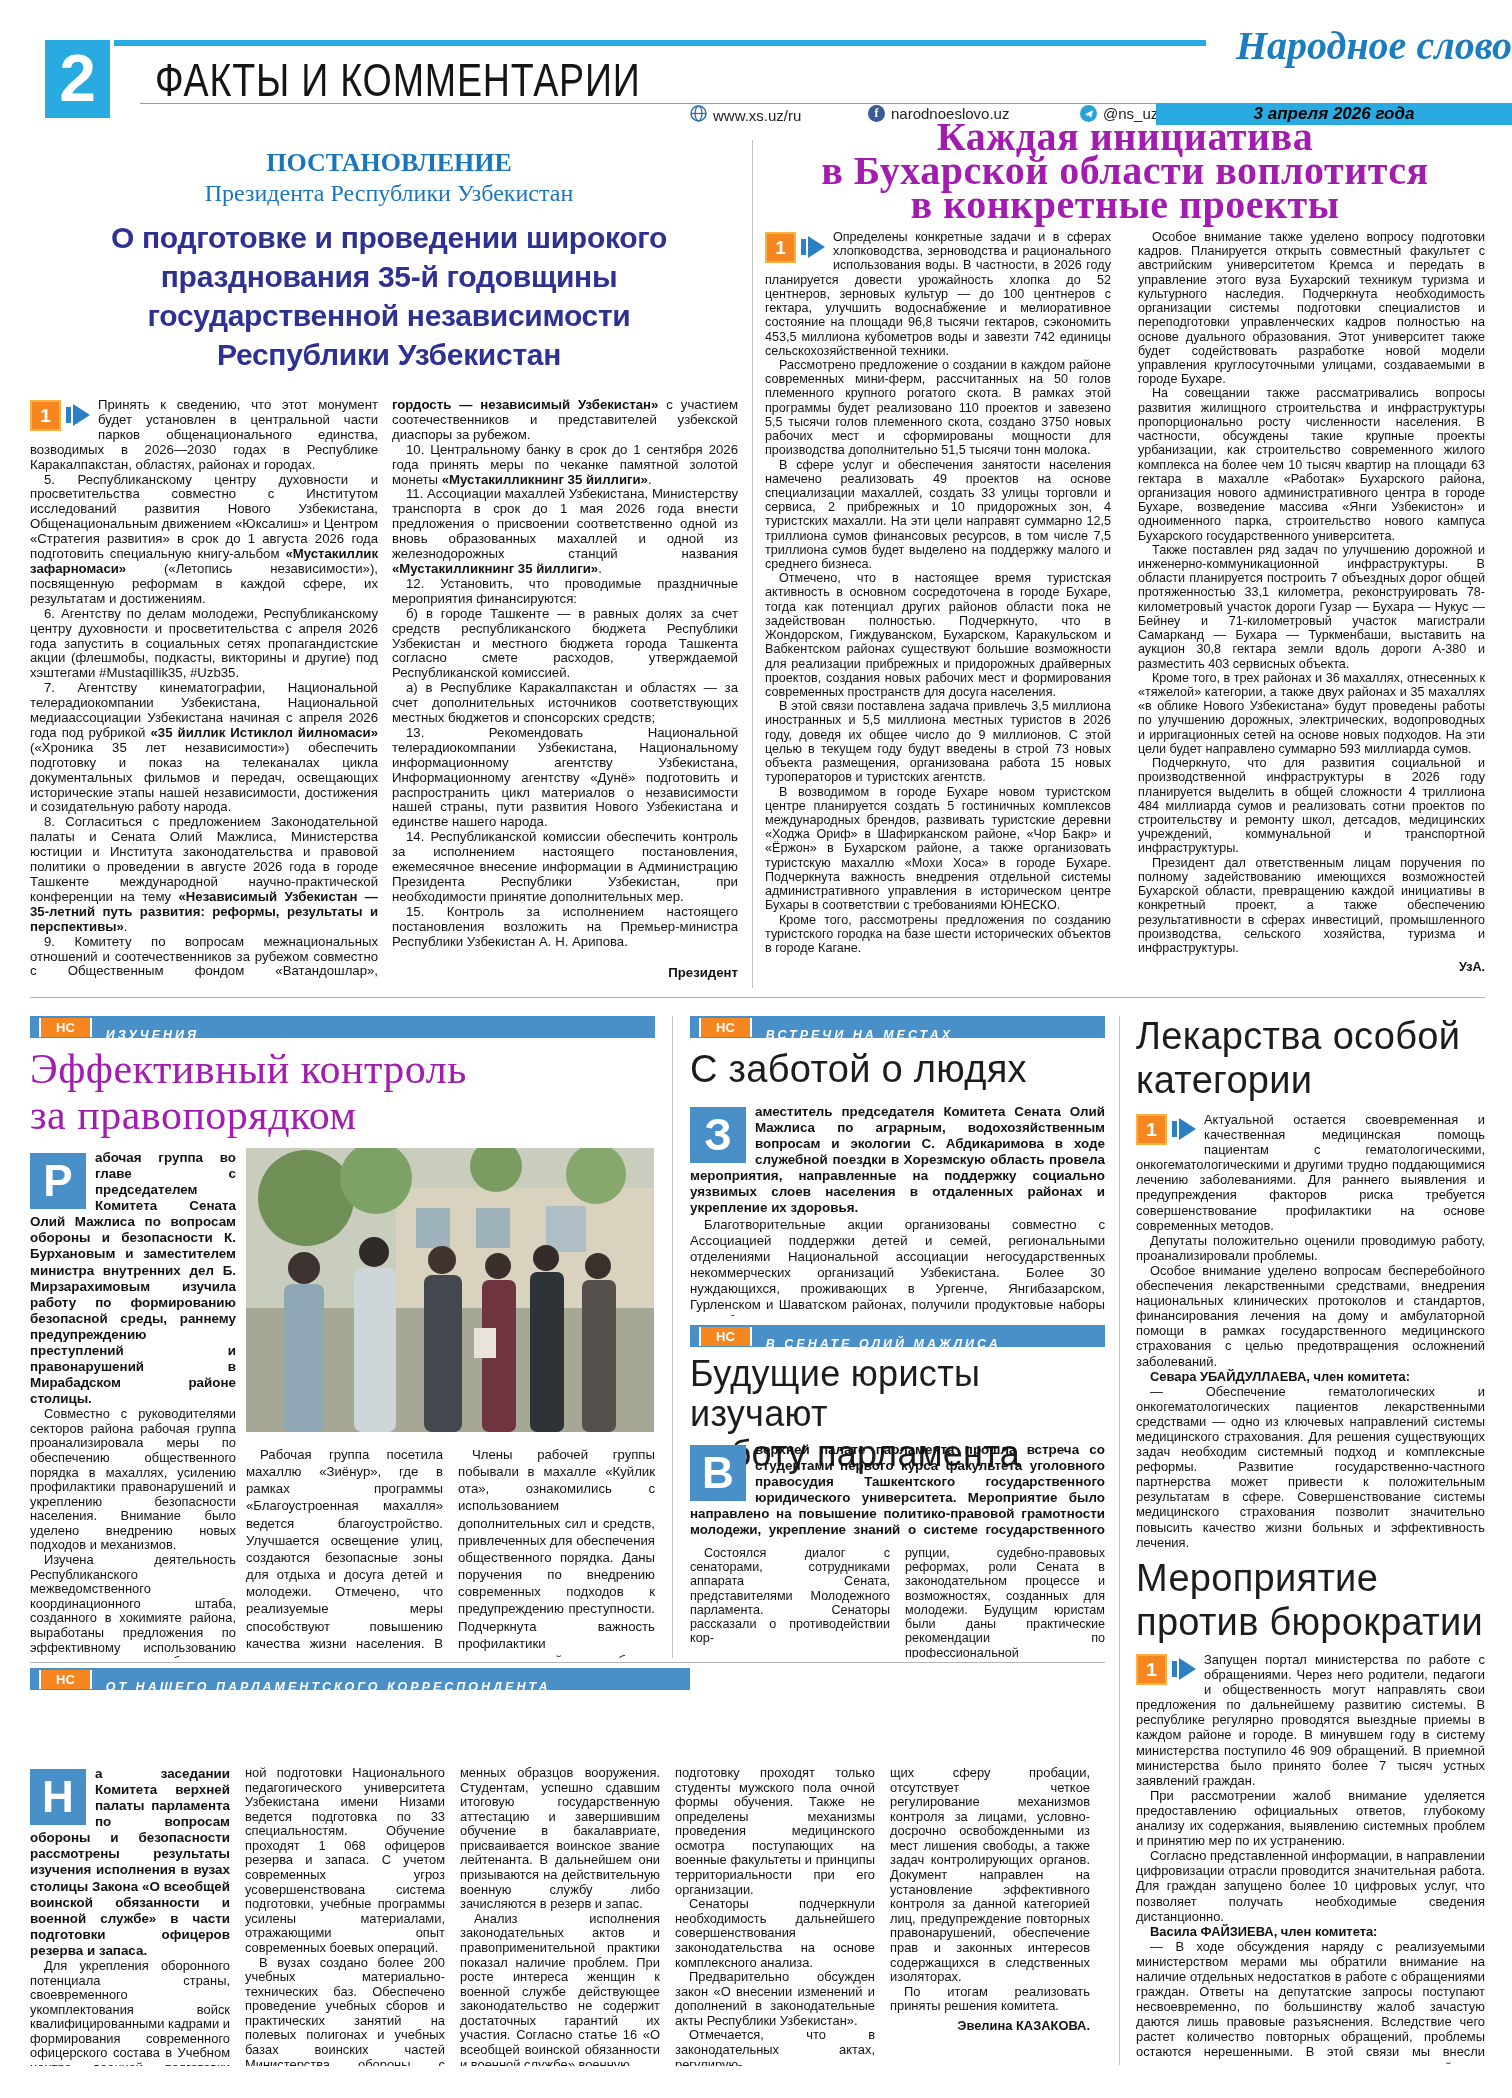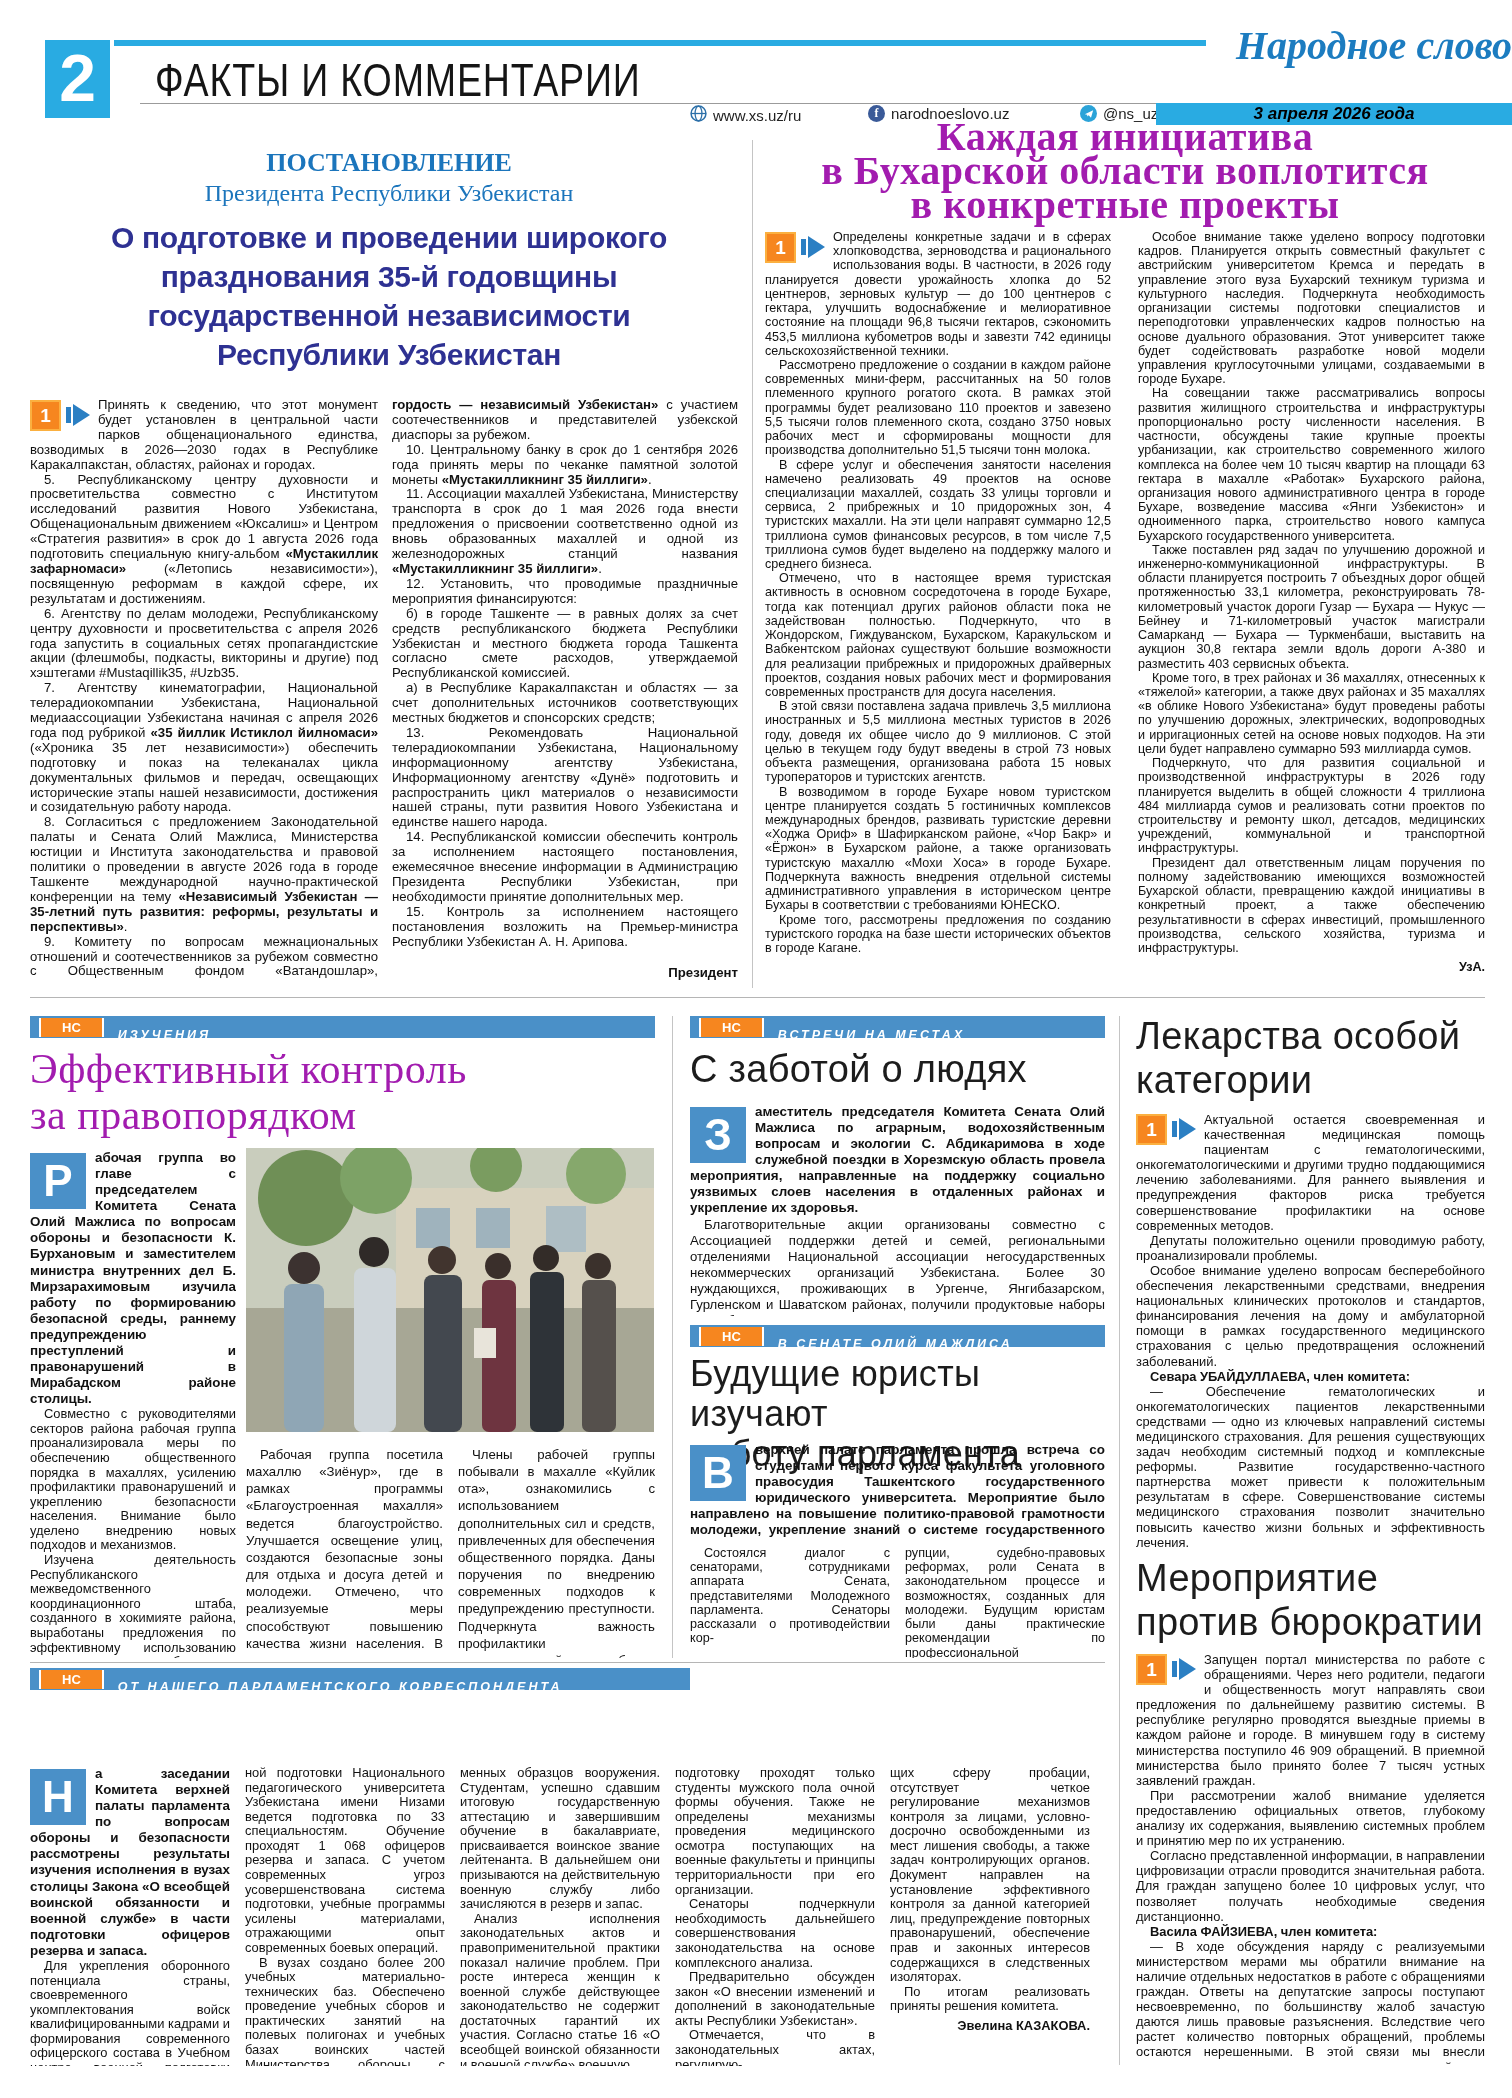--- a/index.html
+++ b/index.html
@@ -43,21 +43,21 @@
         font-size:44px;line-height:56px;text-align:center;margin:3px 9px 2px 0;}
   
   .cont{float:left;display:inline-flex;align-items:center;margin:2px 8px 0 0;height:30px;}
   .cont-num{width:27px;height:27px;background:#f6861f;border:2px solid #fbb040;color:#fff;
             font-weight:bold;font-size:19px;line-height:27px;text-align:center;}
   .cont-bar{width:5px;height:16px;background:#2b7fc3;margin-left:5px;}
   .cont-arrow{width:0;height:0;border-top:11px solid transparent;border-bottom:11px solid transparent;
               border-left:17px solid #2b7fc3;margin-left:2px;}
   
   .tagbar{background:#4a90c8;height:22px;display:flex;align-items:center;}
-  .ns{background:#f6861f;color:#fff;font-weight:bold;font-size:13px;padding:2px 21px;
+  .ns{background:#f6861f;color:#fff;font-weight:bold;font-size:13px;padding:2px 15px;
       margin-left:9px;border-left:2px solid #fff;border-right:2px solid #fff;}
   .tlabel{color:#fff;font-weight:bold;font-style:italic;font-size:12.5px;letter-spacing:3px;margin-left:14px;white-space:nowrap;margin-top:16px;}
   .photo{display:block;}
 </style>
 </head>
 <body>
 
 <div class="page">
 
   <div class="abs pagenum" style="left:45px;top:40px;width:65px;height:78px;font-size:66px;line-height:76px;">2</div>

